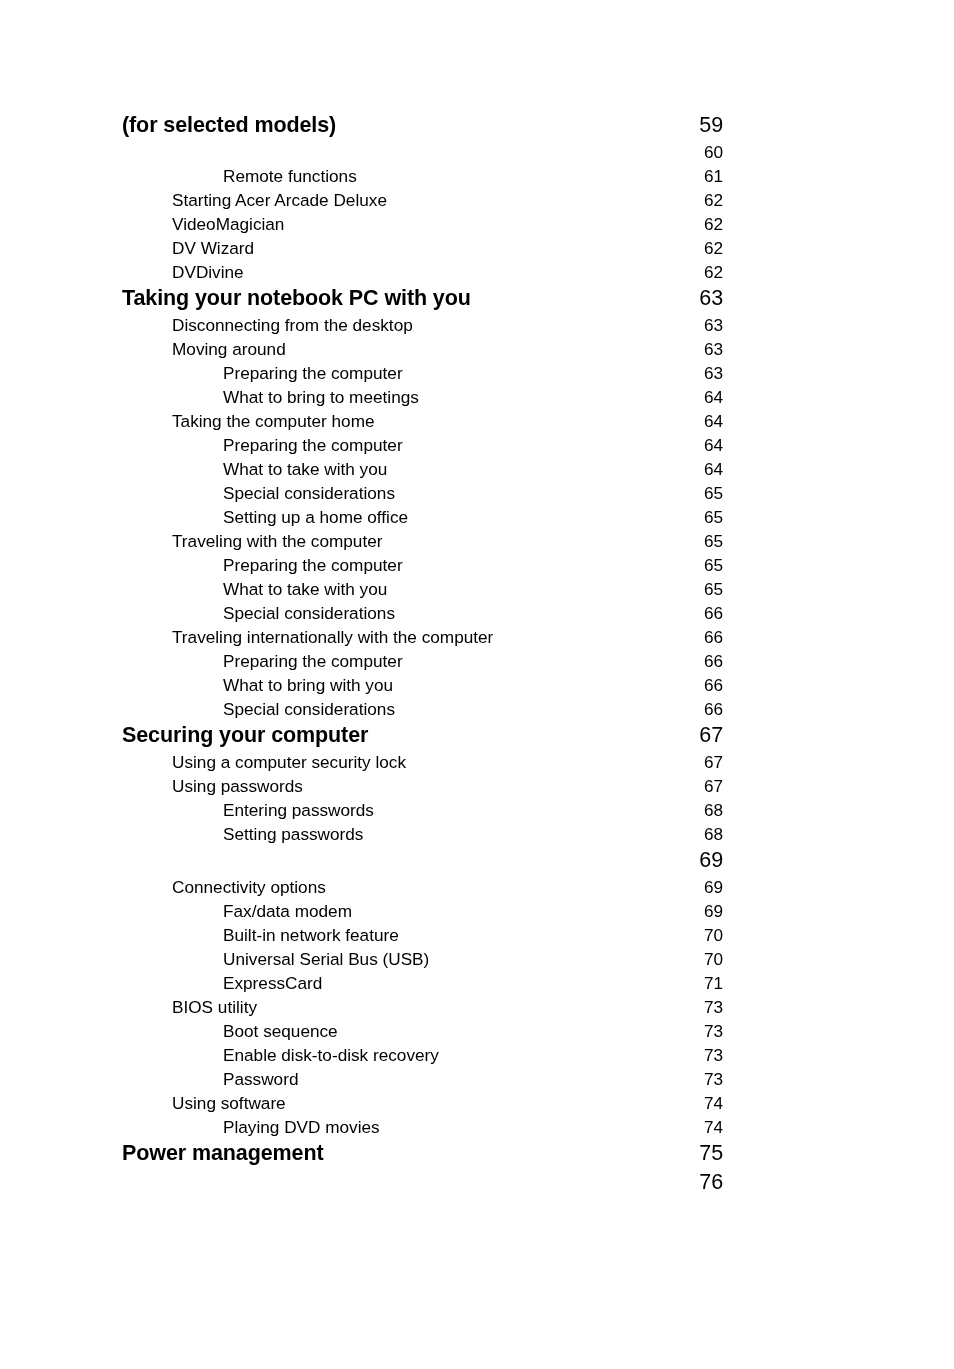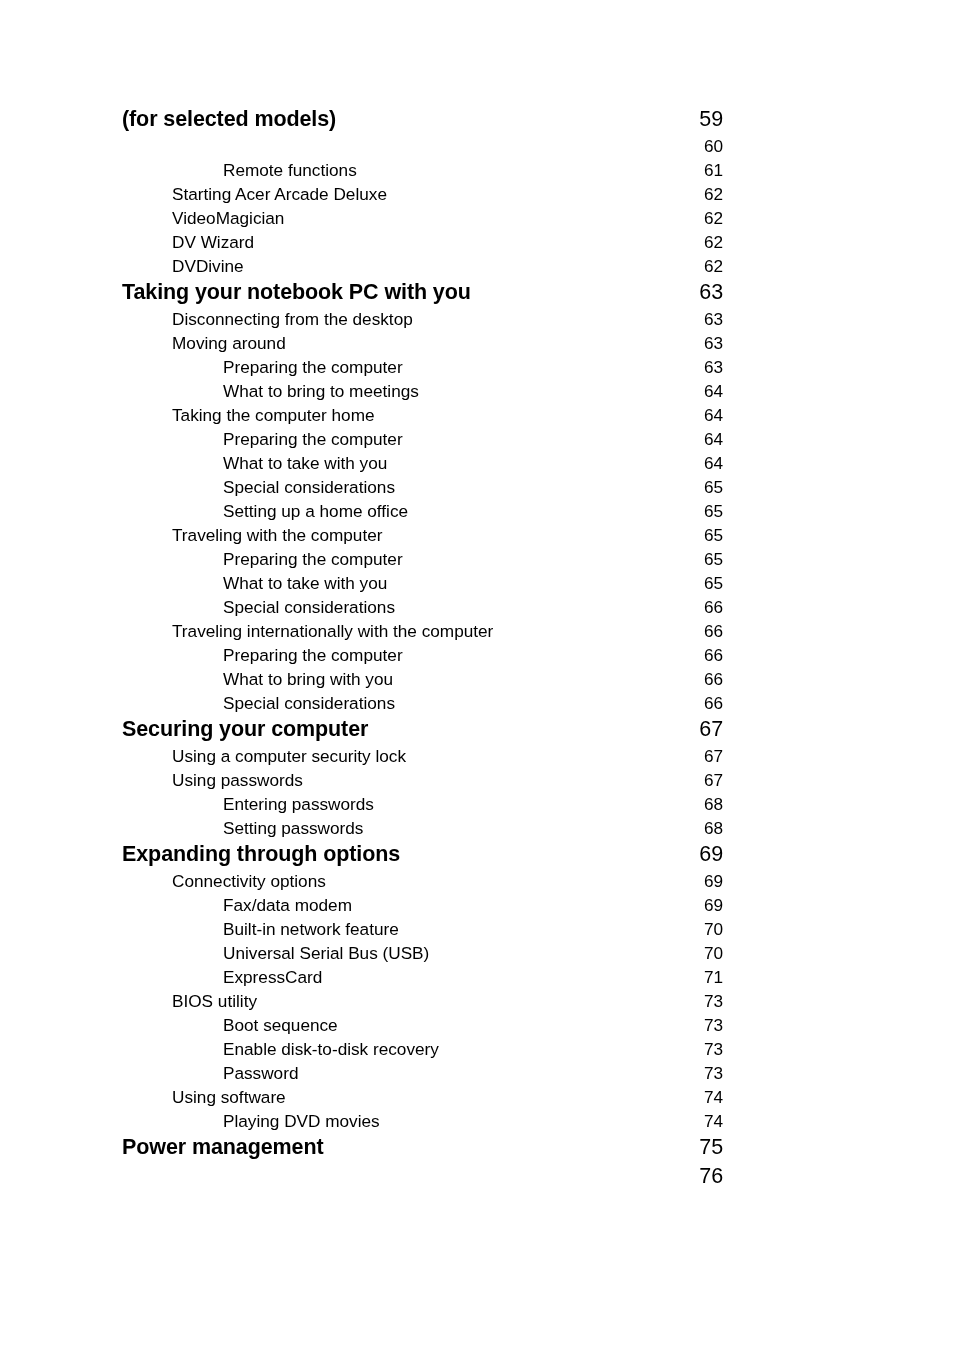--- a/index.html
+++ b/index.html
@@ -20,21 +20,21 @@
     width: 954px;
     height: 1369px;
     background: #ffffff;
     overflow: hidden;
     box-sizing: border-box;
   }
 
   .toc {
     position: absolute;
     left: 122px;
-    top: 107px;
+    top: 113px;
     width: 601px;
   }
 
   .toc-entry {
     display: flex;
     align-items: baseline;
     width: 100%;
     box-sizing: border-box;
   }
 
@@ -239,21 +239,20 @@
         <span class="toc-title">Entering passwords</span>
         <span class="toc-filler"></span>
         <span class="toc-page">68</span>
       </div>
       <div class="toc-entry level-2">
         <span class="toc-title">Setting passwords</span>
         <span class="toc-filler"></span>
         <span class="toc-page">68</span>
       </div>
       <div class="toc-entry level-0">
-        <span class="toc-title">Expanding through options</span>
         <span class="toc-filler"></span>
         <span class="toc-page">69</span>
       </div>
       <div class="toc-entry level-1">
         <span class="toc-title">Connectivity options</span>
         <span class="toc-filler"></span>
         <span class="toc-page">69</span>
       </div>
       <div class="toc-entry level-2">
         <span class="toc-title">Fax/data modem</span>

